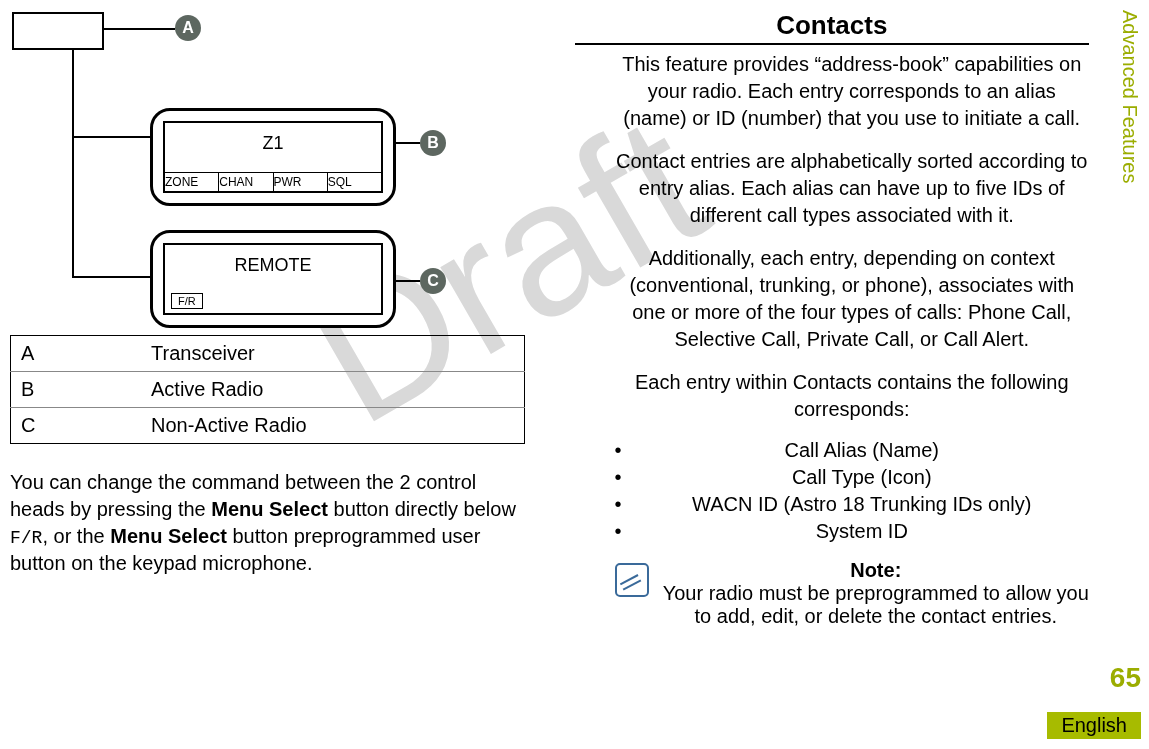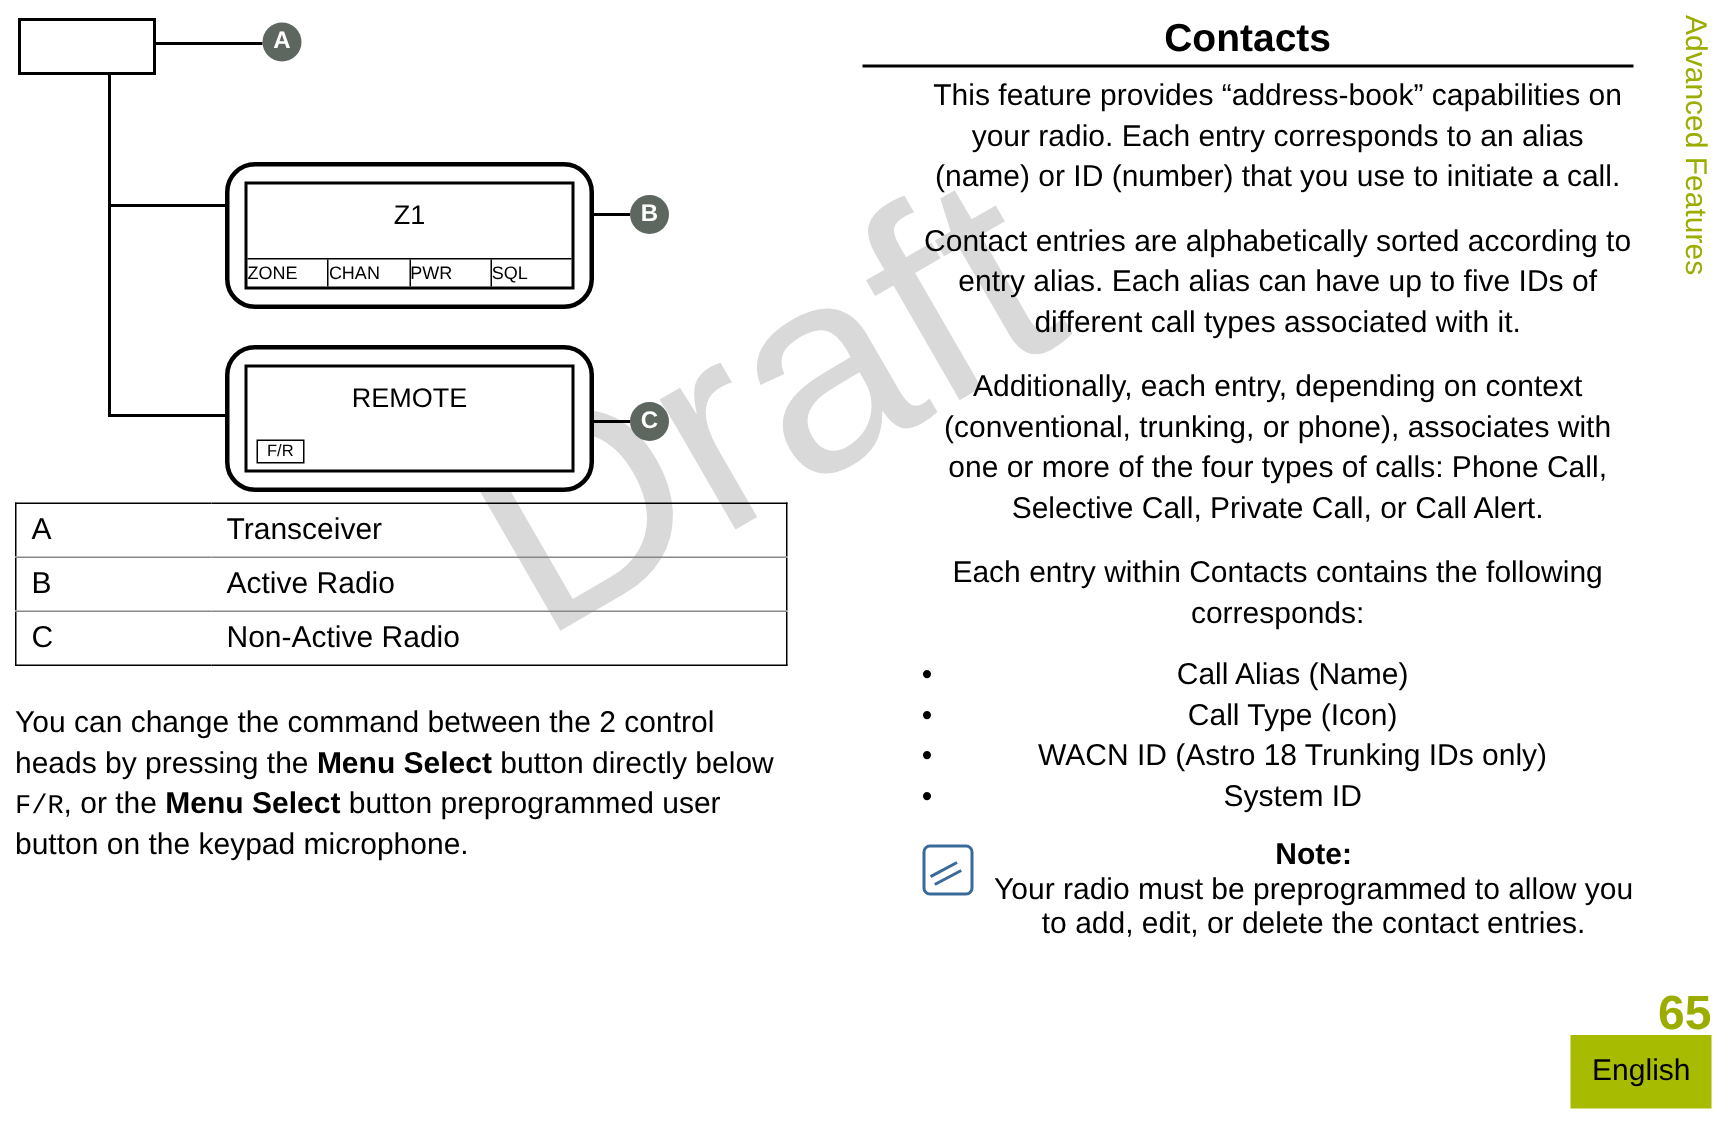--- a/index.html
+++ b/index.html
@@ -181,30 +181,30 @@
   .side-tab {
     position: absolute;
     right: 8px; top: 10px;
     writing-mode: vertical-rl;
     font-size: 20px;
     color: #9bad00;
   }
   .pagenum {
     position: absolute;
     right: 8px; bottom: 55px;
-    font-size: 32px;
+    font-size: 28px;
     color: #9bad00;
     font-weight: bold;
   }
   .lang {
     position: absolute;
     right: 8px; bottom: 10px;
     background: #a7bb00;
     color: #000;
-    padding: 13px 14px;
+    padding: 2px 14px;
     font-size: 20px;
   }
 </style>
 </head>
 <body>
 
 <div class="watermark">Draft</div>
 
 <div class="page">
 

